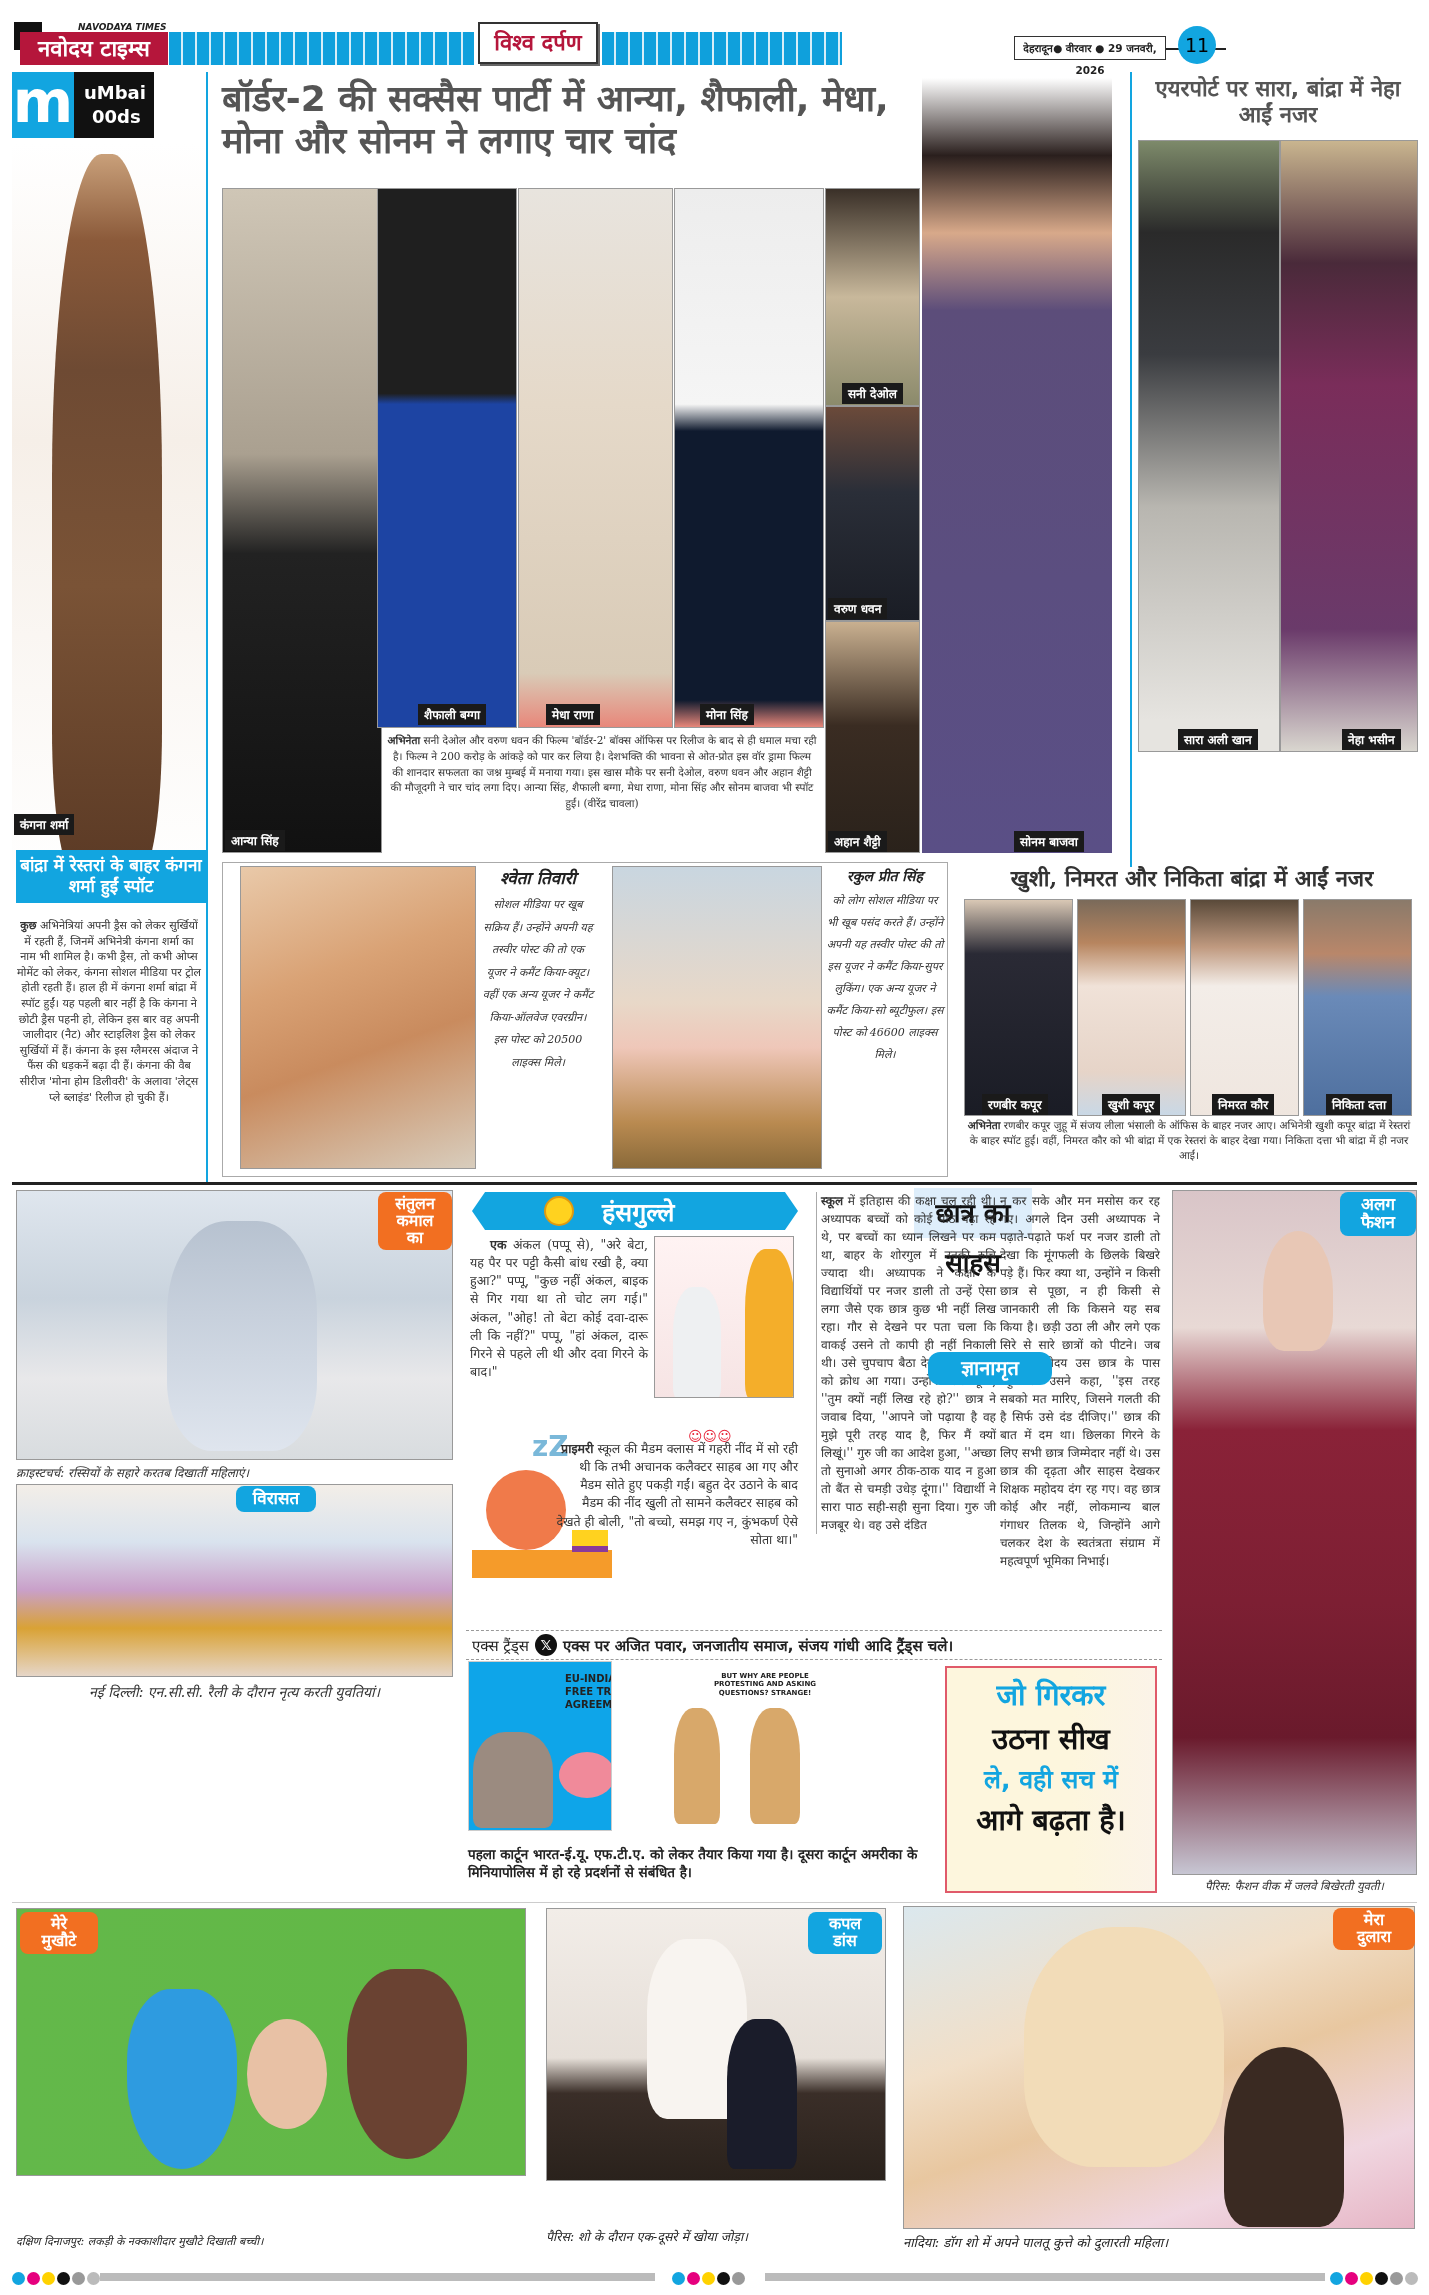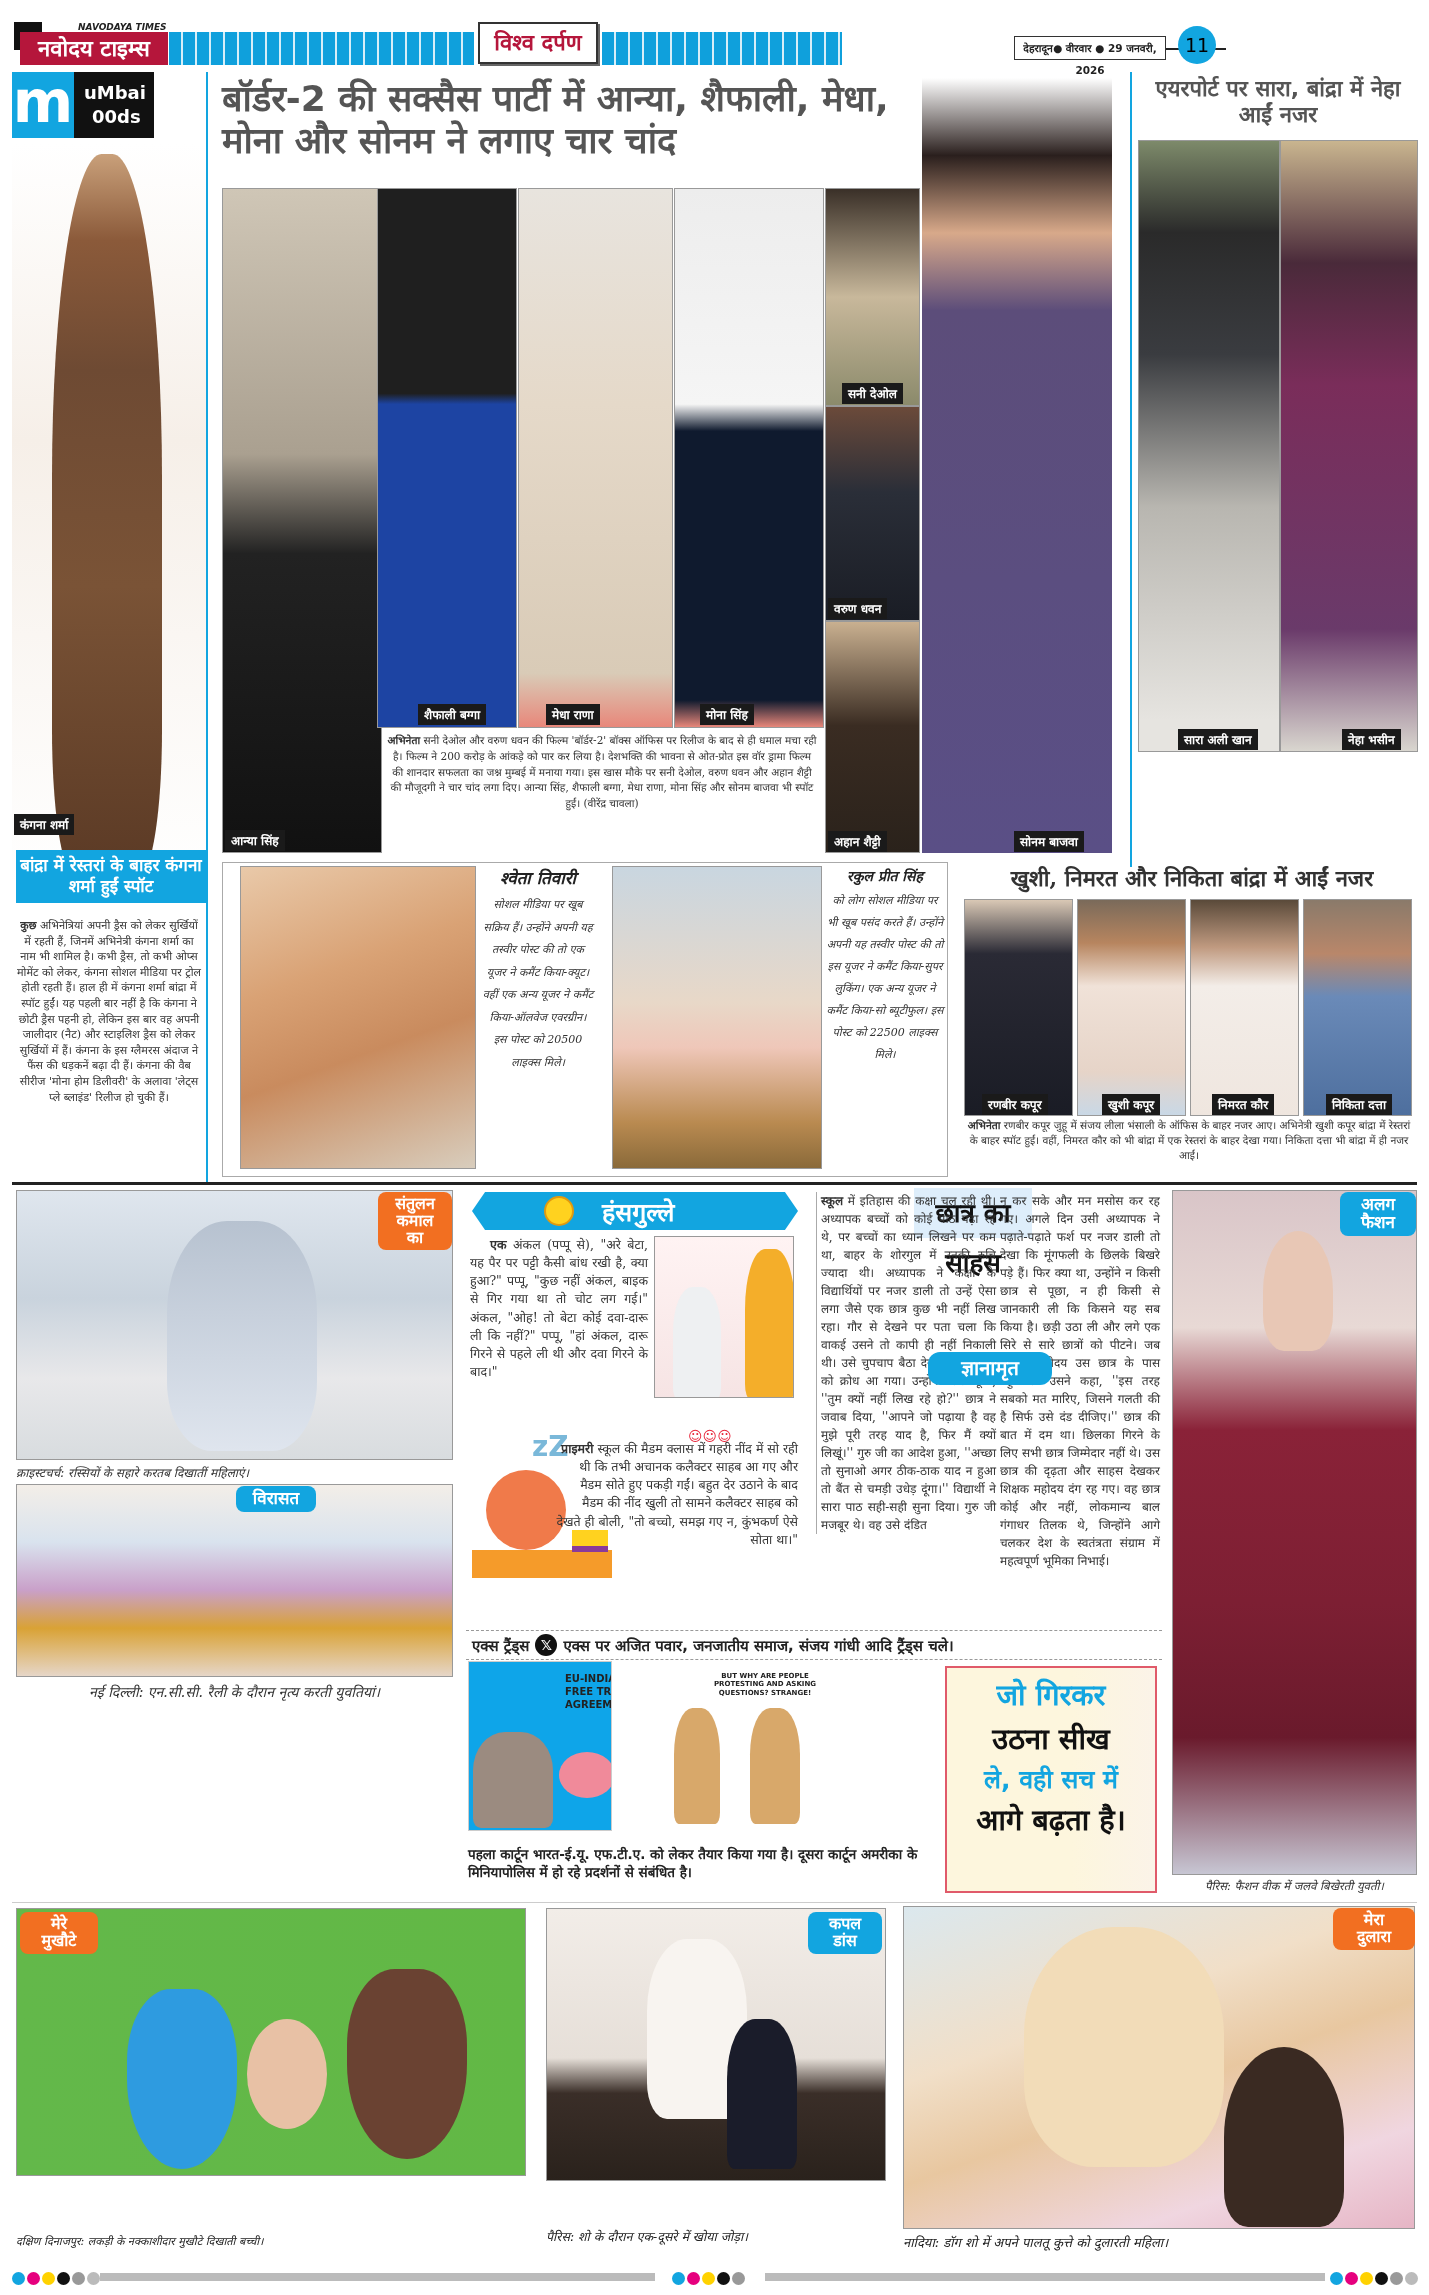--- a/index.html
+++ b/index.html
@@ -83,21 +83,21 @@
   <div class="cap" style="left:46px;top:657px">सारा अली खान</div>
   <div class="cap" style="left:210px;top:657px">नेहा भसीन</div>
 </div>
 
 <div class="abs" style="left:222px;top:862px;width:726px;height:315px;border:1px solid #aaa"></div>
 <div class="photo" style="left:240px;top:866px;width:236px;height:303px;background:linear-gradient(160deg,#e9c9a9 0%,#d9a275 35%,#c98b5e 60%,#d8cdbd 100%)"></div>
 <div class="abs" style="left:482px;top:866px;width:112px;font-size:17px;font-weight:bold;font-style:italic;text-align:center;font-family:'DejaVu Serif',serif">श्वेता तिवारी</div>
 <div class="abs body-text italic" style="left:482px;top:894px;width:112px;text-align:center;font-size:11px;line-height:2.05">सोशल मीडिया पर खूब सक्रिय हैं। उन्होंने अपनी यह तस्वीर पोस्ट की तो एक यूजर ने कमैंट किया-क्यूट। वहीं एक अन्य यूजर ने कमैंट किया-ऑलवेज एवरग्रीन। इस पोस्ट को 20500 लाइक्स मिले।</div>
 <div class="photo" style="left:612px;top:866px;width:210px;height:303px;background:linear-gradient(180deg,#c9d6e0 0%,#e8d8c8 45%,#efc7b9 60%,#b98a50 85%,#8a6a3a 100%)"></div>
 <div class="abs" style="left:826px;top:866px;width:118px;font-size:14px;font-weight:bold;font-style:italic;text-align:center;font-family:'DejaVu Serif',serif">रकुल प्रीत सिंह</div>
-<div class="abs body-text italic" style="left:826px;top:890px;width:118px;text-align:center;font-size:11px;line-height:2.0">को लोग सोशल मीडिया पर भी खूब पसंद करते हैं। उन्होंने अपनी यह तस्वीर पोस्ट की तो इस यूजर ने कमैंट किया-सुपर लुकिंग। एक अन्य यूजर ने कमैंट किया-सो ब्यूटीफुल। इस पोस्ट को 22500 लाइक्स मिले।</div>
+<div class="abs body-text italic" style="left:826px;top:890px;width:118px;text-align:center;font-size:11px;line-height:2.0">को लोग सोशल मीडिया पर भी खूब पसंद करते हैं। उन्होंने अपनी यह तस्वीर पोस्ट की तो इस यूजर ने कमैंट किया-सुपर लुकिंग। एक अन्य यूजर ने कमैंट किया-सो ब्यूटीफुल। इस पोस्ट को 46600 लाइक्स मिले।</div>
 
 <div class="abs" style="left:955px;top:862px;width:474px;font-size:22px;font-weight:bold;color:#333;text-align:center;font-family:'DejaVu Serif',serif">खुशी, निमरत और निकिता बांद्रा में आईं नजर</div>
 <div class="photo" style="left:964px;top:899px;width:109px;height:217px;background:linear-gradient(180deg,#d9c8b5 0%,#2a2a35 25%,#1a1c25 100%)"></div>
 <div class="photo" style="left:1077px;top:899px;width:109px;height:217px;background:linear-gradient(180deg,#7a6a5a 0%,#b7855f 20%,#f0e2d8 40%,#e6d4c8 80%,#c9d8e6 100%)"></div>
 <div class="photo" style="left:1190px;top:899px;width:109px;height:217px;background:linear-gradient(180deg,#5a4a3a 0%,#c09a80 22%,#f3ede8 40%,#efe6df 100%)"></div>
 <div class="photo" style="left:1303px;top:899px;width:109px;height:217px;background:linear-gradient(180deg,#8a7a6a 0%,#b9876a 25%,#6a8ab8 45%,#4e6f9e 100%)"></div>
 <div class="cap" style="left:982px;top:1094px">रणबीर कपूर</div>
 <div class="cap" style="left:1102px;top:1094px">खुशी कपूर</div>
 <div class="cap" style="left:1212px;top:1094px">निमरत कौर</div>
 <div class="cap" style="left:1326px;top:1094px">निकिता दत्ता</div>
@@ -144,21 +144,21 @@
 
 <div class="abs" style="left:914px;top:1188px;width:118px;height:50px;background:#deeefb;font-size:26px;font-weight:bold;text-align:center;line-height:50px;color:#111">छात्र का साहस</div>
 <div class="abs body-text" style="left:816px;top:1192px;width:180px;font-size:12px;line-height:1.5;border-left:1px solid #aaa;padding-left:4px">
   <span style="font-weight:bold">स्कूल</span>
   <span>में इतिहास की कक्षा चल रही थी। अध्यापक बच्चों को कोई पाठ पढ़ा रहे थे, पर बच्चों का ध्यान लिखने पर कम था, बाहर के शोरगुल में उनकी रुचि ज्यादा थी। अध्यापक ने कक्षा के विद्यार्थियों पर नजर डाली तो उन्हें ऐसा लगा जैसे एक छात्र कुछ भी नहीं लिख रहा। गौर से देखने पर पता चला कि वाकई उसने तो कापी ही नहीं निकाली थी। उसे चुपचाप बैठा देखकर अध्यापक को क्रोध आ गया। उन्होंने उससे पूछा, ''तुम क्यों नहीं लिख रहे हो?'' छात्र ने जवाब दिया, ''आपने जो पढ़ाया है वह मुझे पूरी तरह याद है, फिर मैं क्यों लिखूं।'' गुरु जी का आदेश हुआ, ''अच्छा तो सुनाओ अगर ठीक-ठाक याद न हुआ तो बैंत से चमड़ी उधेड़ दूंगा।'' विद्यार्थी ने सारा पाठ सही-सही सुना दिया। गुरु जी मजबूर थे। वह उसे दंडित</span>
 </div>
 <div class="abs body-text" style="left:1000px;top:1192px;width:160px;font-size:12px;line-height:1.5;padding-top:0">न कर सके और मन मसोस कर रह गए। अगले दिन उसी अध्यापक ने पढ़ाते-पढ़ाते फर्श पर नजर डाली तो देखा कि मूंगफली के छिलके बिखरे पड़े हैं। फिर क्या था, उन्होंने न किसी छात्र से पूछा, न ही किसी से जानकारी ली कि किसने यह सब किया है। छड़ी उठा ली और लगे एक सिरे से सारे छात्रों को पीटने। जब शिक्षक महोदय उस छात्र के पास पहुंचे तो उसने कहा, ''इस तरह सबको मत मारिए, जिसने गलती की है सिर्फ उसे दंड दीजिए।'' छात्र की बात में दम था। छिलका गिरने के लिए सभी छात्र जिम्मेदार नहीं थे। उस छात्र की दृढ़ता और साहस देखकर शिक्षक महोदय दंग रह गए। वह छात्र कोई और नहीं, लोकमान्य बाल गंगाधर तिलक थे, जिन्होंने आगे चलकर देश के स्वतंत्रता संग्राम में महत्वपूर्ण भूमिका निभाई।</div>
 <div class="badge cyan" style="left:928px;top:1352px;width:124px;font-size:20px;padding:6px 8px;border-radius:12px">ज्ञानामृत</div>
 
 <div class="abs" style="left:466px;top:1630px;width:696px;height:30px;border-top:1px dashed #999;border-bottom:1px dashed #999;display:flex;align-items:center;gap:6px;padding-left:6px">
-  <span style="font-weight:bold;font-size:15px;color:#222">एक्स ट्रैंड्स</span>
+  <span style="font-weight:normal;font-size:15px;color:#222">एक्स ट्रैंड्स</span>
   <span style="display:inline-block;width:22px;height:22px;border-radius:50%;background:#111;color:#fff;text-align:center;line-height:22px;font-weight:bold;font-size:14px">𝕏</span>
   <span style="font-weight:bold;font-size:15px;color:#222">एक्स पर अजित पवार, जनजातीय समाज, संजय गांधी आदि ट्रैंड्स चले।</span>
 </div>
 
 <div class="photo" style="left:468px;top:1661px;width:144px;height:170px;background:#0ea5e9;border-color:#ccc">
   <div class="abs" style="left:96px;top:10px;width:80px;font-size:10px;font-weight:bold;line-height:1.3">EU-INDIA FREE TRADE AGREEMENT</div>
   <div class="abs" style="left:4px;top:70px;width:80px;height:96px;background:#9b8b80;border-radius:40% 40% 10% 10%"></div>
   <div class="abs" style="left:90px;top:90px;width:56px;height:46px;background:#f08a9a;border-radius:50%"></div>
 </div>
 <div class="photo" style="left:650px;top:1664px;width:175px;height:170px;background:#fff;border:none">

